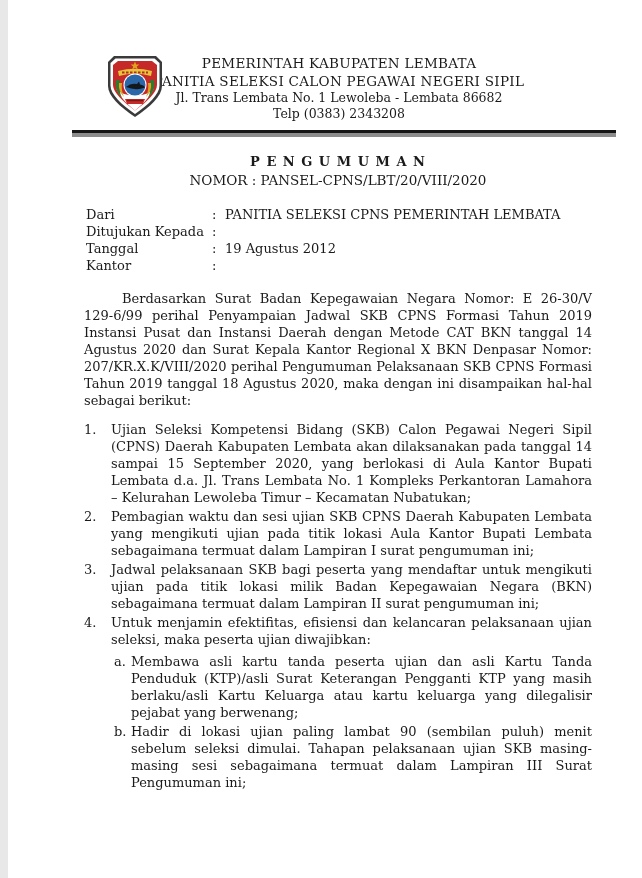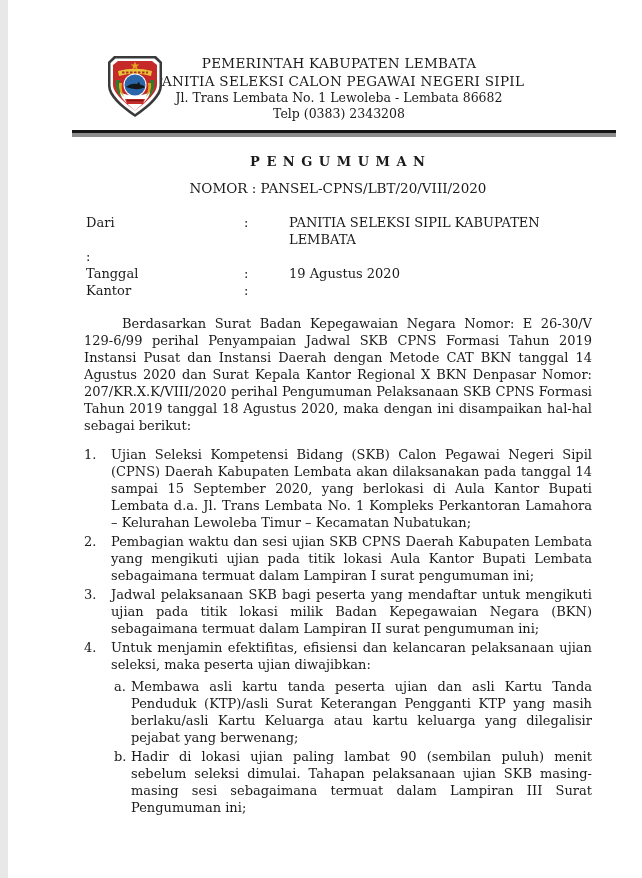--- a/index.html
+++ b/index.html
@@ -67,28 +67,27 @@
   }
   .doc-title {
     font-weight: bold;
     font-size: 13px;
     line-height: 18px;
     letter-spacing: 1px;
   }
   .doc-number {
     font-size: 13.5px;
     line-height: 18px;
-    margin-top: 8px;
   }
   
   .meta {
     margin-top: 17px;
     padding-left: 2px;
   }
-  .meta-row { display: flex; gap: 32px; }
+  .meta-row { display: flex; }
   .mlabel { width: 126px; flex: none; }
   .mcolon { width: 13px; flex: none; text-align: left; }
   .mvalue { flex: 1; }
   .mvalue.justify { text-align: justify; }
   
   .section-heading {
     margin-top: 31px;
     text-align: center;
     font-size: 13.5px;
     line-height: 18px;
@@ -157,29 +156,30 @@
 
     <div class="title-block">
       <div class="doc-title">P E N G U M U M A N</div>
       <div class="doc-number">NOMOR : PANSEL-CPNS/LBT/20/VIII/2020</div>
     </div>
 
     <div class="meta">
       <div class="meta-row">
         <span class="mlabel">Dari</span>
         <span class="mcolon">:</span>
-        <span class="mvalue">PANITIA SELEKSI SIPIL KABUPATEN LEMBATA</span>
-      </div>
-      <div class="meta-row">
+        <span class="mvalue">PANITIA SELEKSI CPNS PEMERINTAH LEMBATA</span>
+      </div>
+      <div class="meta-row">
+        <span class="mlabel">Ditujukan Kepada</span>
         <span class="mcolon">:</span>
       </div>
       <div class="meta-row">
         <span class="mlabel">Tanggal</span>
         <span class="mcolon">:</span>
-        <span class="mvalue">19 Agustus 2020</span>
+        <span class="mvalue">19 Agustus 2012</span>
       </div>
       <div class="meta-row">
         <span class="mlabel">Kantor</span>
         <span class="mcolon">:</span>
       </div>
     </div>
 
 
     <p class="intro">Berdasarkan Surat Badan Kepegawaian Negara Nomor: E 26-30/V 129-6/99 perihal Penyampaian Jadwal SKB CPNS Formasi Tahun 2019 Instansi Pusat dan Instansi Daerah dengan Metode CAT BKN tanggal 14 Agustus 2020 dan Surat Kepala Kantor Regional X BKN Denpasar Nomor: 207/KR.X.K/VIII/2020 perihal Pengumuman Pelaksanaan SKB CPNS Formasi Tahun 2019 tanggal 18 Agustus 2020, maka dengan ini disampaikan hal-hal sebagai berikut:</p>
 

